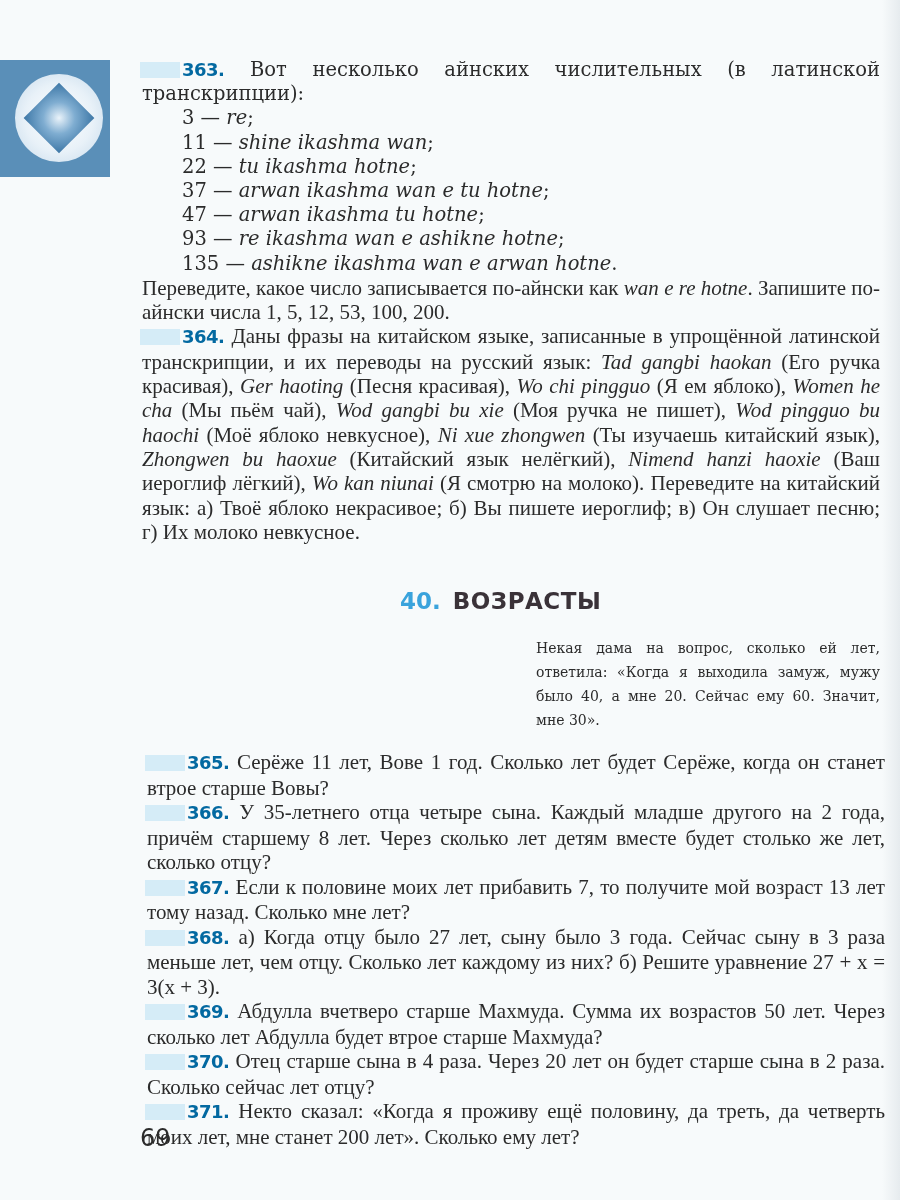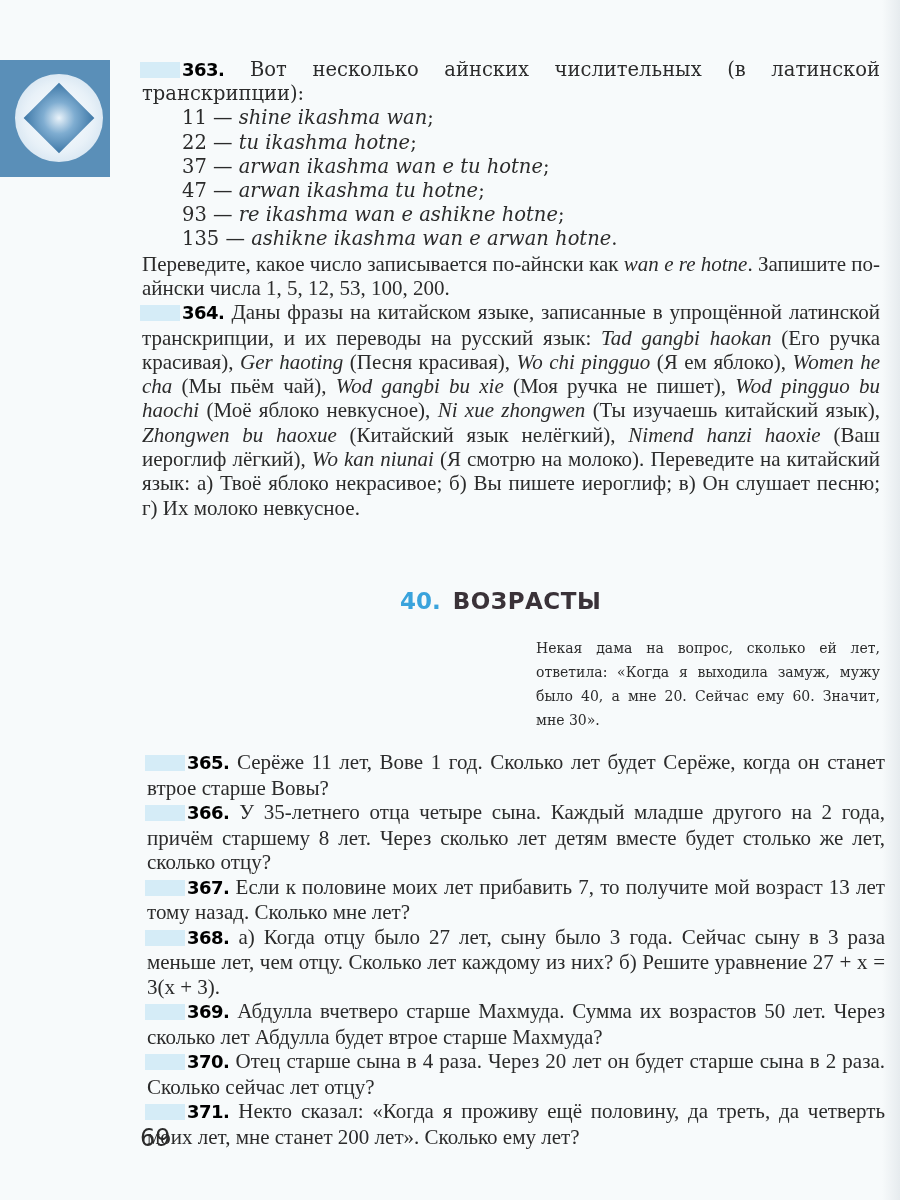--- a/index.html
+++ b/index.html
@@ -27,21 +27,21 @@
     background:radial-gradient(circle at 50% 50%, #eaf3fa 0%, #7fadd1 45%, #3d77a6 100%);
   }
   .content {
     position:absolute; left:142px; top:58px; width:738px;
     font-size:19.5px; line-height:24.2px;
   }
   .p { margin:0; text-align:justify; text-align-last:left; }
   .ind { text-indent:40px; }
   .num {
     font-family:"DejaVu Sans", sans-serif; font-weight:bold;
-    color:#000000; font-size:18px; letter-spacing:-0.5px;
+    color:#0369a1; font-size:18px; letter-spacing:-0.5px;
     position:relative;
   }
   .num::before {
     content:""; position:absolute; left:-42px; top:3px; width:40px; height:16px;
     background:#d5ecf7; z-index:-1;
   }
   .list { margin:0; padding-left:40px; }
   .list div { margin:0; }
   i { font-style:italic; }
   .section-title {
@@ -77,20 +77,21 @@
     <div class="logo-diamond-inner"></div>
   </div>
 </div>
 
 <div class="content">
   <p class="p ind">
     <span class="num">363.</span>
     <span>Вот несколько айнских числительных (в латинской транскрипции):</span>
   </p>
   <div class="list">
+    <div><span>3</span><span> — </span><i>re</i><span>;</span></div>
     <div><span>11</span><span> — </span><i>shine ikashma wan</i><span>;</span></div>
     <div><span>22</span><span> — </span><i>tu ikashma hotne</i><span>;</span></div>
     <div><span>37</span><span> — </span><i>arwan ikashma wan e tu hotne</i><span>;</span></div>
     <div><span>47</span><span> — </span><i>arwan ikashma tu hotne</i><span>;</span></div>
     <div><span>93</span><span> — </span><i>re ikashma wan e ashikne hotne</i><span>;</span></div>
     <div><span>135</span><span> — </span><i>ashikne ikashma wan e arwan hotne</i><span>.</span></div>
   </div>
   <p class="p content-b">
     <span>Переведите, какое число записывается по-айнски как </span><i>wan e re hotne</i><span>. Запишите по-айнски числа 1, 5, 12, 53, 100, 200.</span>
   </p>

